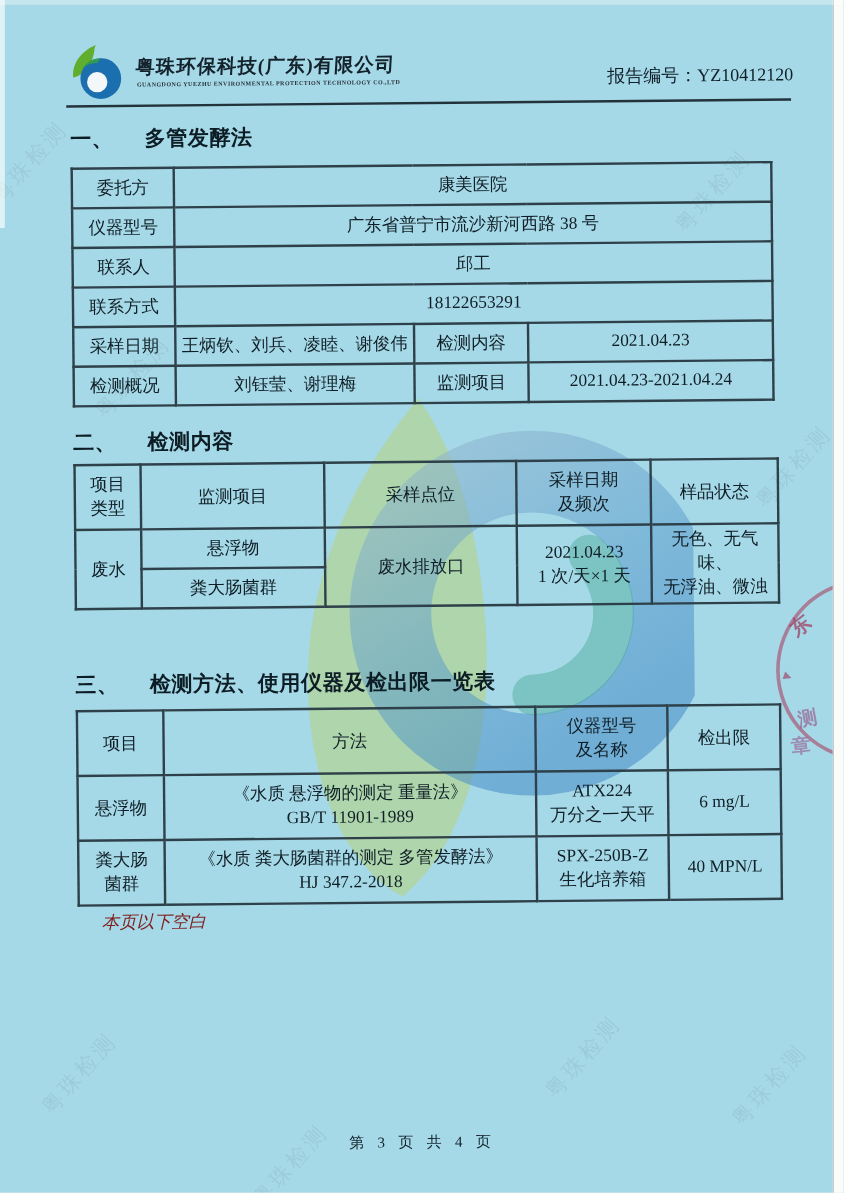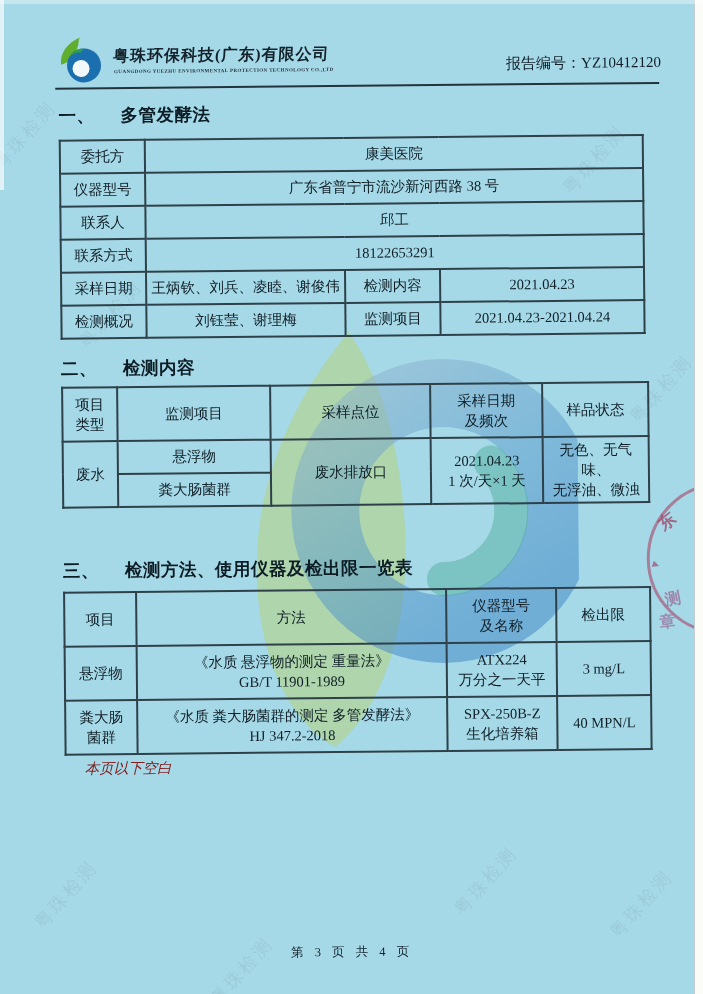--- a/index.html
+++ b/index.html
@@ -225,21 +225,21 @@
         <td class="ml">仪器型号
 及名称</td>
         <td>检出限</td>
       </tr>
       <tr>
         <td>悬浮物</td>
         <td class="ml">《水质 悬浮物的测定 重量法》
 GB/T 11901-1989</td>
         <td class="ml">ATX224
 万分之一天平</td>
-        <td>3 mg/L</td>
+        <td>6 mg/L</td>
       </tr>
       <tr>
         <td class="ml">粪大肠
 菌群</td>
         <td class="ml">《水质 粪大肠菌群的测定 多管发酵法》
 HJ 347.2-2018</td>
         <td class="ml">SPX-250B-Z
 生化培养箱</td>
         <td>40 MPN/L</td>
       </tr>

